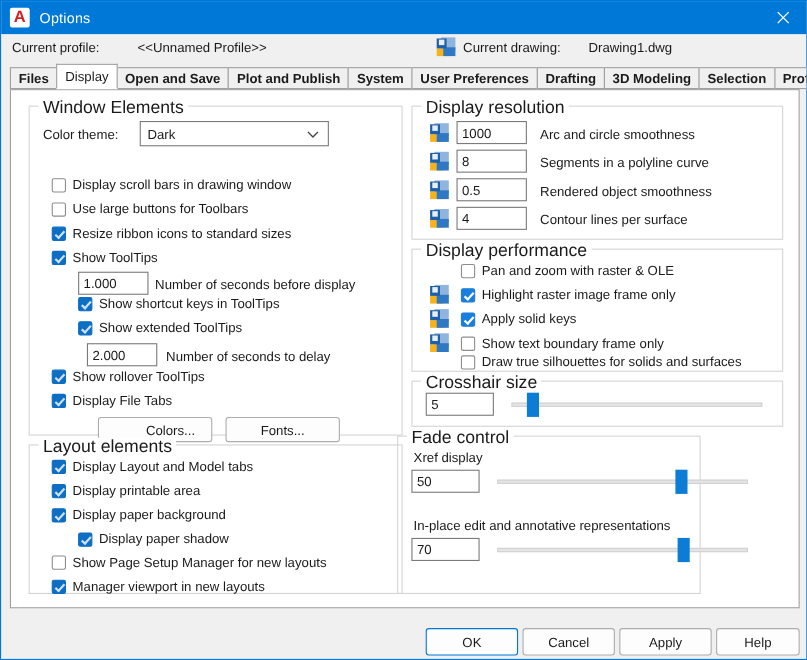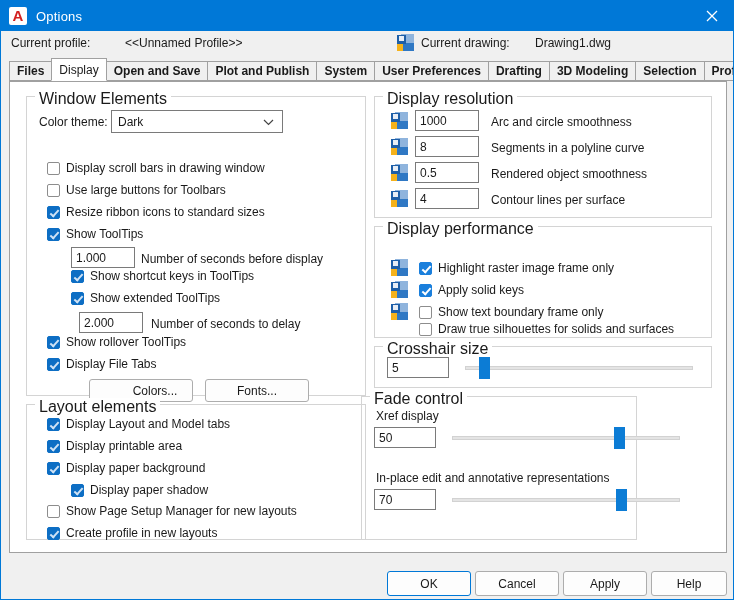--- a/index.html
+++ b/index.html
@@ -262,21 +262,21 @@
     <div class="tab">Selection</div>
     <div class="tab">Profiles</div>
   </div>
 
   <div class="panel">
 
     <div class="group g-window">
       <div class="legend">Window Elements</div>
 
       <div class="t" style="left:12px; top:18px;">Color theme:</div>
-      <div class="combo" style="left:84px; top:13px; width:172px;">
+      <div class="combo" style="left:100px; top:13px; width:172px;">
         <div class="val">Dark</div>
         <div class="arrow">
           <svg width="11" height="7" viewBox="0 0 11 7">
               <polyline points="1,1 5.5,5.5 10,1" fill="none" stroke="#444" stroke-width="1.2"></polyline>
             </svg>
         </div>
       </div>
 
       <div class="cb" style="left:20px; top:64px;">
         <div class="box"></div>
@@ -341,21 +341,21 @@
       <div class="cb checked" style="left:44px; top:78px;">
         <div class="box"></div>
         <div class="lab">Display paper shadow</div>
       </div>
       <div class="cb" style="left:20px; top:99px;">
         <div class="box"></div>
         <div class="lab">Show Page Setup Manager for new layouts</div>
       </div>
       <div class="cb checked" style="left:20px; top:121px;">
         <div class="box"></div>
-        <div class="lab">Create profile in new layouts</div>
+        <div class="lab">Manager viewport in new layouts</div>
       </div>
     </div>
 
     <div class="group g-res">
       <div class="legend">Display resolution</div>
 
       <div class="dwgicon" style="left:16px; top:15px;">
         <div class="sq1"></div>
           <div class="sq3"></div>
           <div class="sq4"></div>
@@ -392,20 +392,24 @@
           <div class="sq2"></div>
           <div class="mk"></div>
         </div>
       <input class="inp" style="left: 40px; top: 91px; width: 64px;" value="4">
       <div class="t" style="left:116px; top:96px;">Contour lines per surface</div>
     </div>
 
     <div class="group g-perf2">
       <div class="legend">Display performance</div>
 
+      <div class="cb bright" style="left:44px; top:12px;">
+        <div class="box"></div>
+        <div class="lab">Pan and zoom with raster &amp; OLE</div>
+      </div>
 
       <div class="dwgicon" style="left:16px; top:32px;">
         <div class="sq1"></div>
           <div class="sq3"></div>
           <div class="sq4"></div>
           <div class="sq2"></div>
           <div class="mk"></div>
         </div>
       <div class="cb bright checked" style="left:44px; top:34px;">
         <div class="box"></div>

